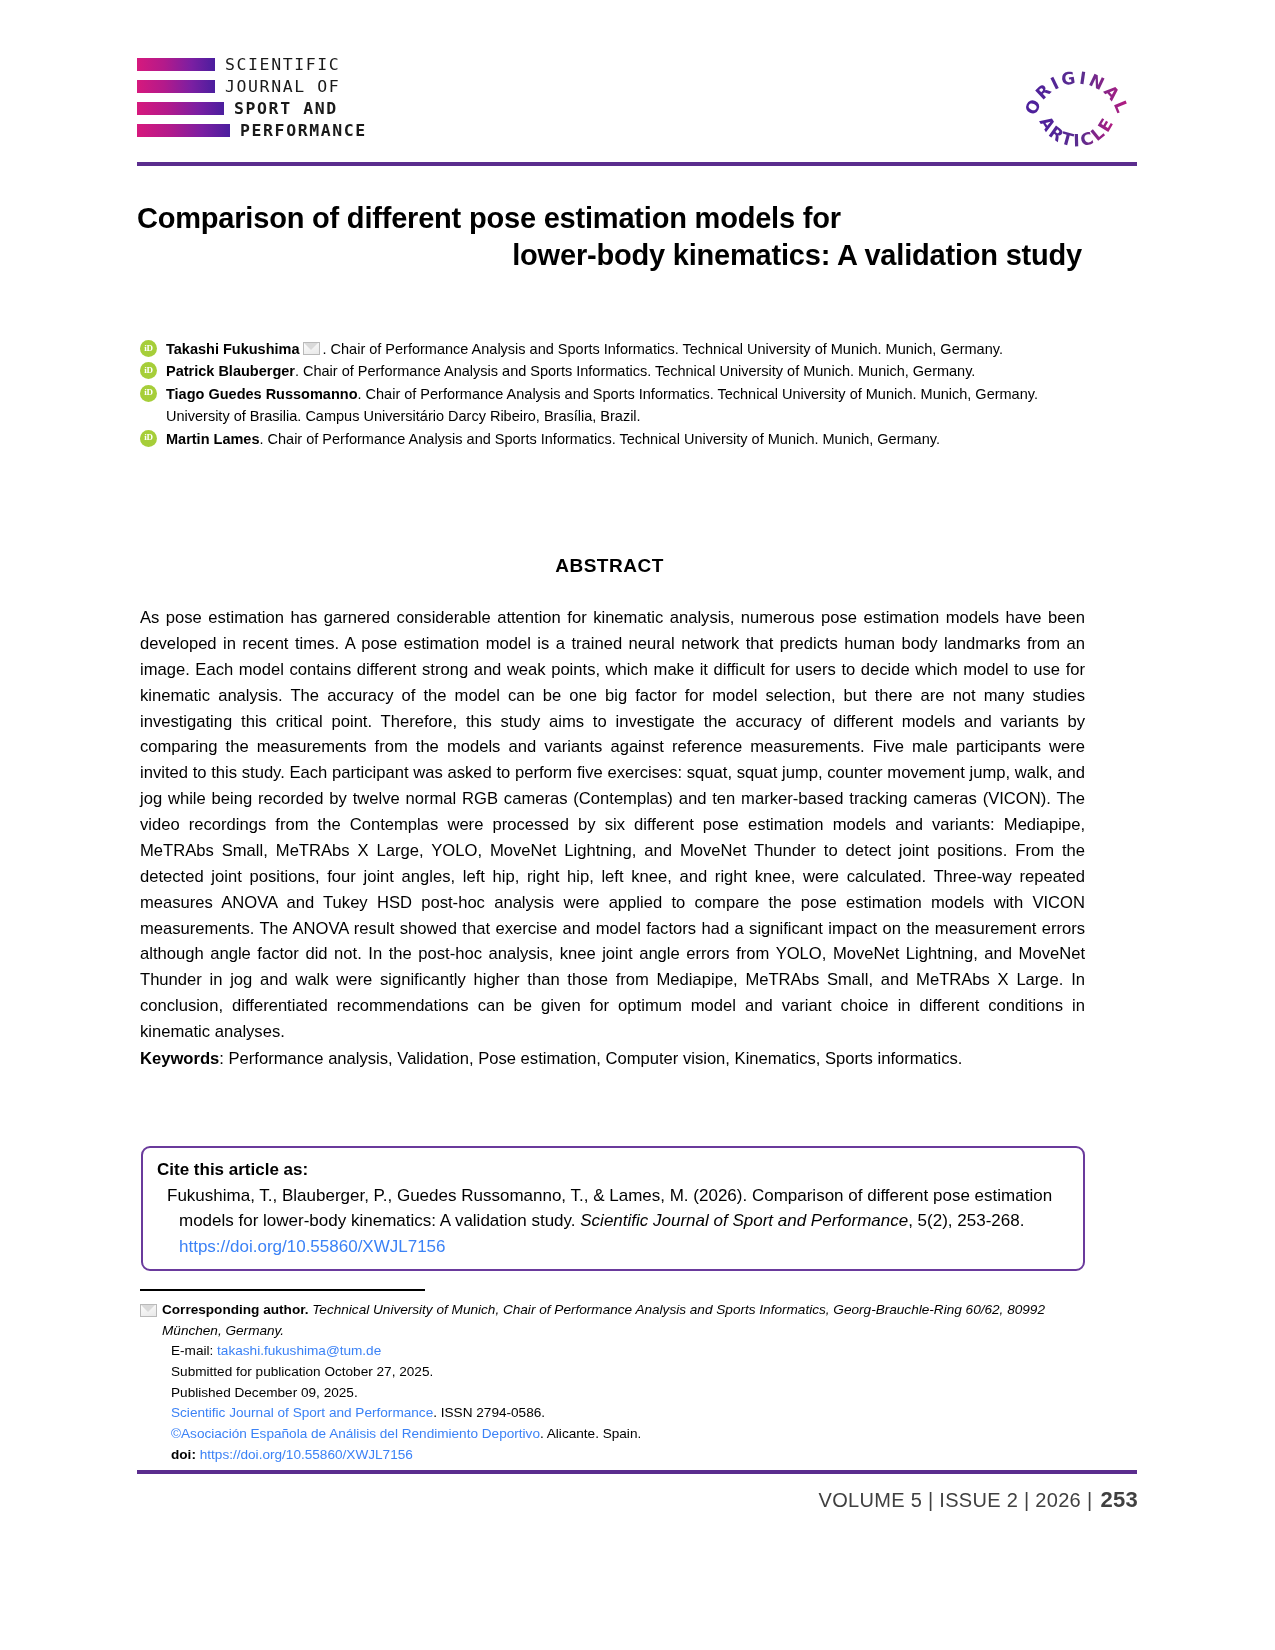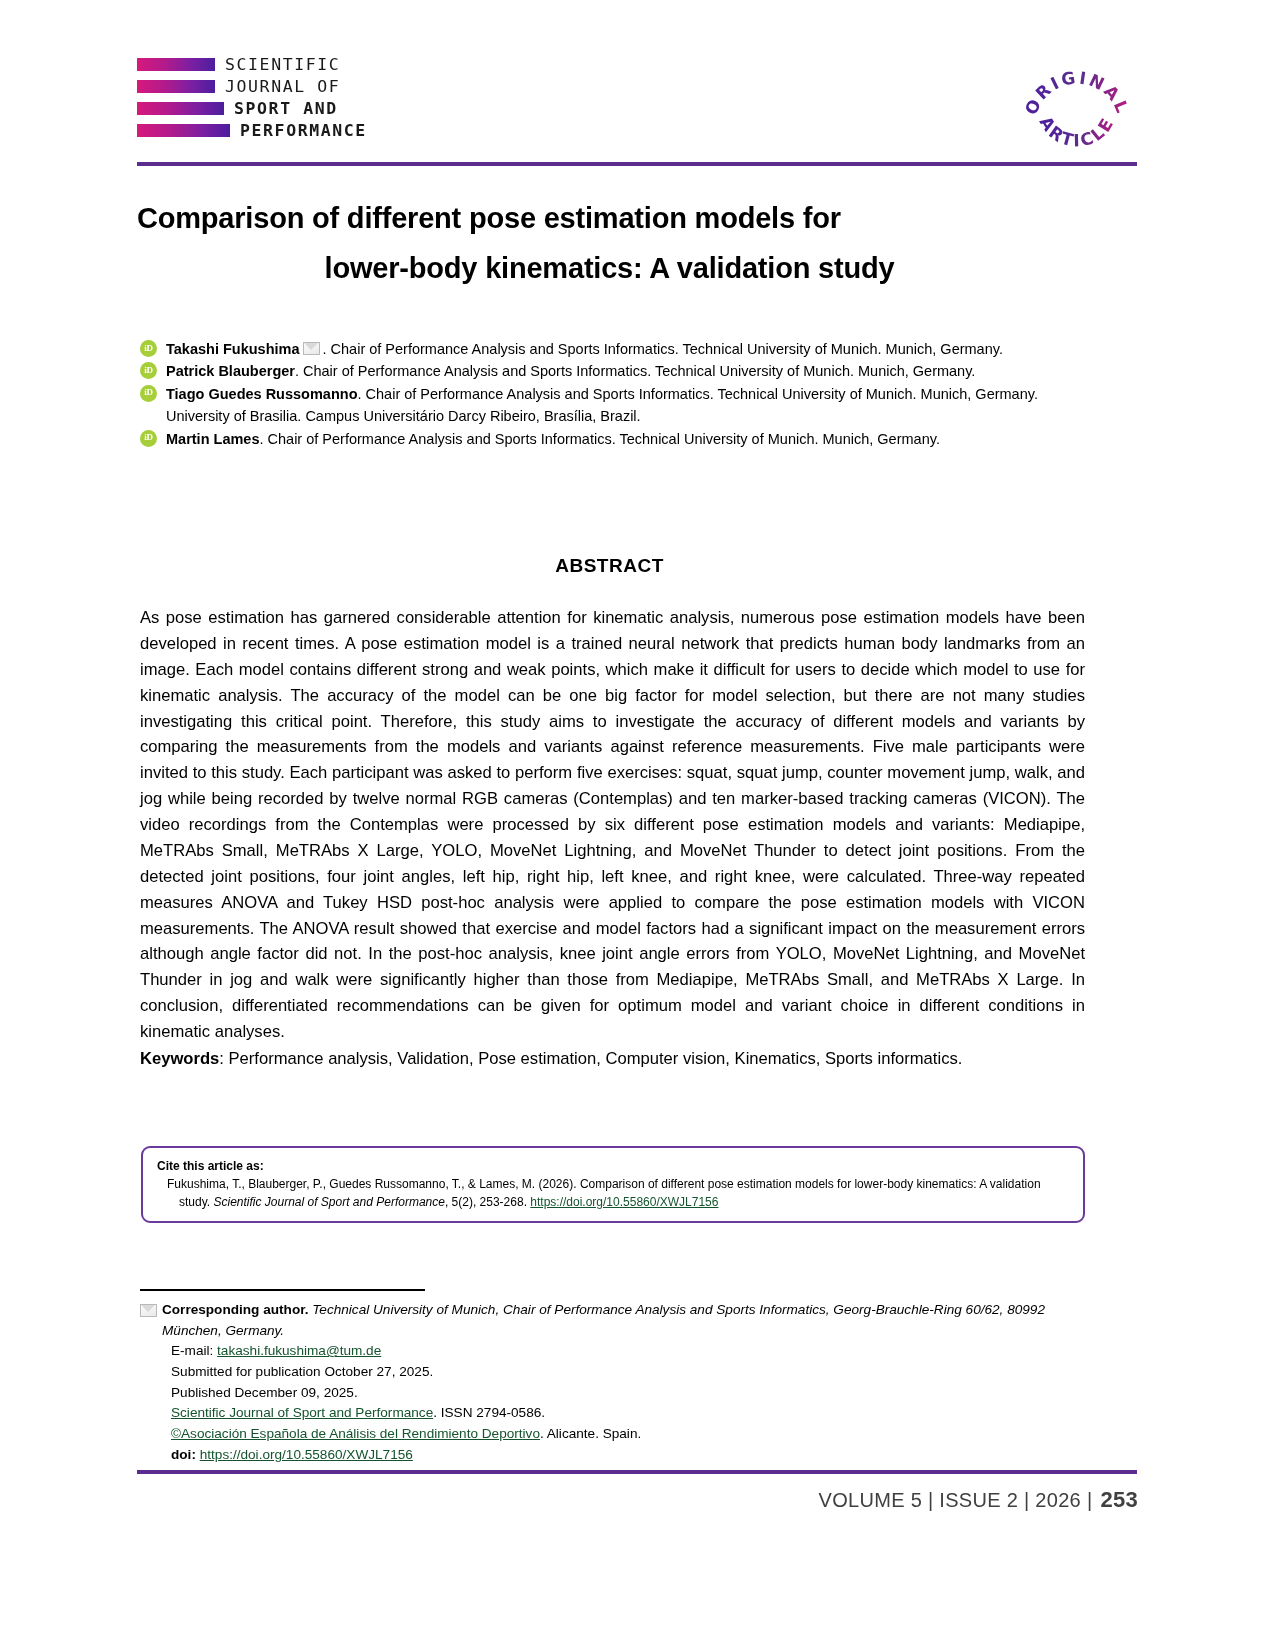--- a/index.html
+++ b/index.html
@@ -83,21 +83,21 @@
     left: 137px;
     top: 200px;
     width: 945px;
     font-size: 29px;
     font-weight: bold;
     line-height: 1.28;
     text-align: justify;
     letter-spacing: -0.2px;
     color: #000000;
   }
-  .title .l2 { text-align: center; margin-top: 13px; }
+  .title .l2 { text-align: right; }
 
   
   .authors {
     position: absolute;
     left: 140px;
     top: 338px;
     width: 950px;
     font-size: 14.5px;
     line-height: 1.55;
   }
@@ -183,32 +183,31 @@
   
   .cite-box {
     position: absolute;
     left: 141px;
     top: 1146px;
     width: 944px;
     border: 2px solid #6a3a9c;
     border-radius: 9px;
     box-sizing: border-box;
     padding: 9px 14px 10px 14px;
-    font-size: 12px;
+    font-size: 17px;
     line-height: 1.5;
   }
   .cite-title { font-weight: bold; }
   .cite-body {
     padding-left: 22px;
     text-indent: -12px;
   }
   .cite-body i { font-style: italic; }
   a.lnk, .lnk {
-    color: #14532d;
-    text-decoration: underline;
+    color: #3b82f6;
   }
 
   
   .foot-rule {
     position: absolute;
     left: 140px;
     top: 1289px;
     width: 285px;
     height: 2px;
     background: #000;

